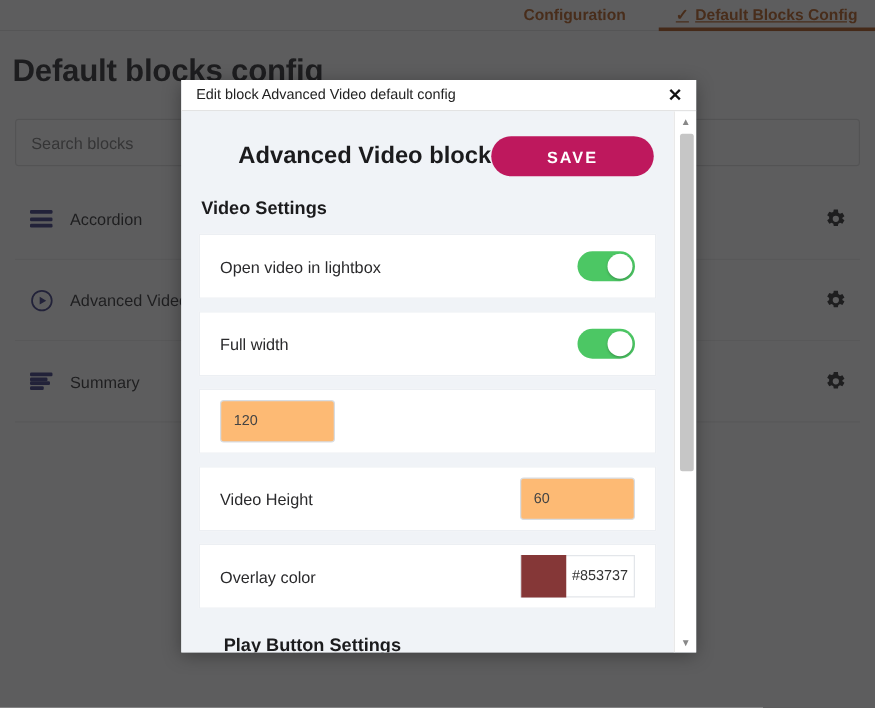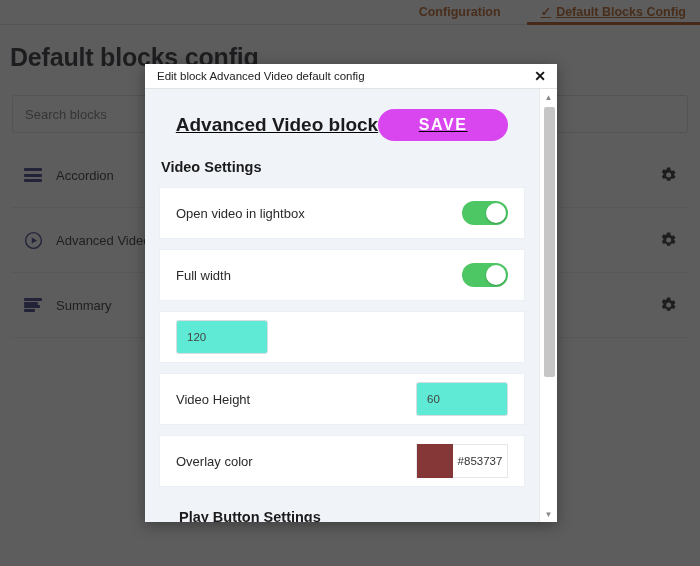--- a/index.html
+++ b/index.html
@@ -93,28 +93,27 @@
 
   .modal-body {
     flex: 1; position: relative; background: #f0f3f7; overflow: hidden;
   }
   .modal-scroll-area {
     position: absolute; left: 0; top: 0; right: 18px; bottom: 0; overflow: hidden;
     padding: 14px 14px 0 14px;
   }
 
   .modal-head {
-    display: flex; align-items: center; justify-content: center;
+    display: flex; align-items: center; justify-content: flex-end;
     padding: 6px 2px 16px 2px;
-    text-decoration: underline;
   }
   .modal-head h1 { font-size: 19px; font-weight: bold; color: #1b1b1d; }
   .save-btn {
-    background: #d946ef; color: #ffffff; border: 0; border-radius: 20px;
-    width: 130px; height: 32px; font-size: 16px; font-weight: bold; letter-spacing: 1.6px;
+    background: #be185d; color: #ffffff; border: 0; border-radius: 20px;
+    width: 130px; height: 32px; font-size: 13px; font-weight: bold; letter-spacing: 1.6px;
     font-family: "Liberation Sans", sans-serif; cursor: pointer;
   }
 
   .section-title {
     font-size: 14.5px; font-weight: bold; color: #1b1b1d;
     margin: 2px 0 12px 2px;
   }
   .section-title.second { margin-top: 22px; margin-left: 20px; }
 
   .setting-row {
@@ -128,21 +127,21 @@
     width: 46px; height: 24px; border-radius: 14px; background: #4cc764;
     position: relative; flex: 0 0 46px; cursor: pointer;
   }
   .toggle .knob {
     position: absolute; top: 2px; right: 2px; width: 20px; height: 20px;
     border-radius: 50%; background: #ffffff; box-shadow: 0 1px 2px rgba(0,0,0,0.25);
   }
 
   .num-input {
     width: 92px; height: 34px; border: 1px solid #d8dce1; border-radius: 3px;
-    background: #5eead4; padding: 16px 10px; font-size: 11.5px; color: #444;
+    background: #fdba74; padding: 16px 10px; font-size: 11.5px; color: #444;
     font-family: "Liberation Sans", sans-serif; outline: none;
   }
 
   .color-field {
     display: flex; align-items: center; height: 34px; width: 92px;
     border: 1px solid #e3e6ea; background: #fff;
   }
   .color-swatch { width: 36px; height: 34px; flex: 0 0 36px; }
   .color-hex { flex: 1; font-size: 11.5px; color: #333; text-align: center; }
 

